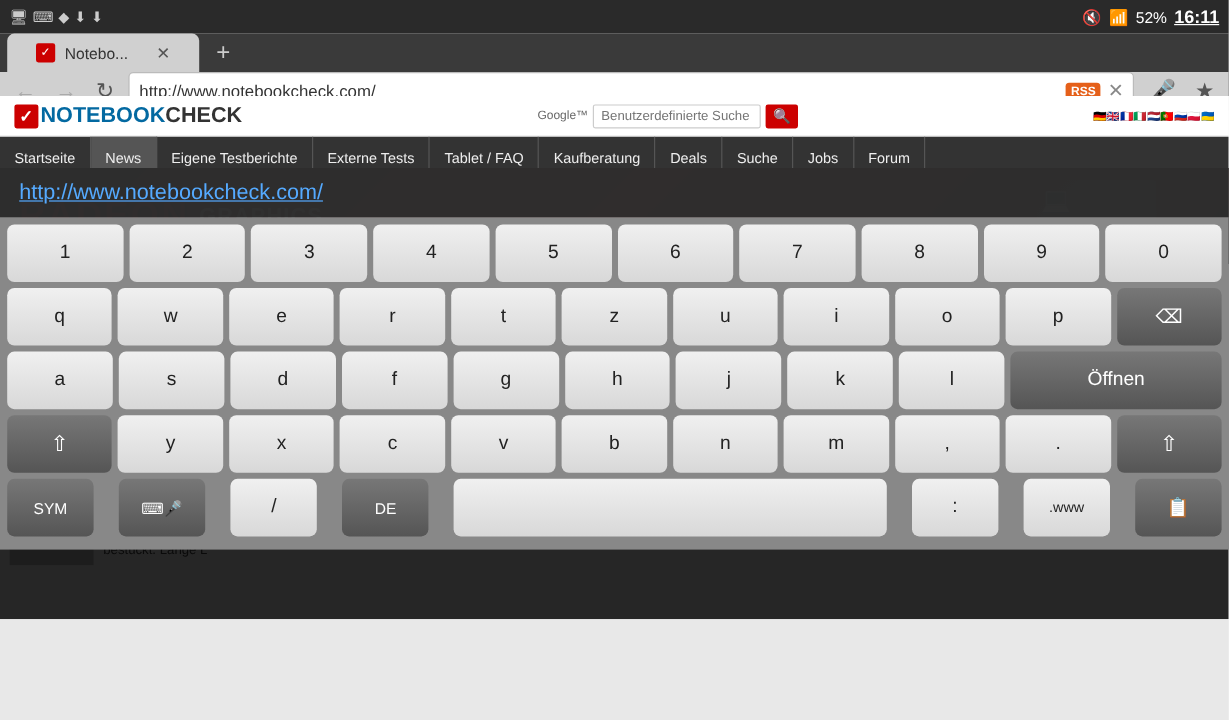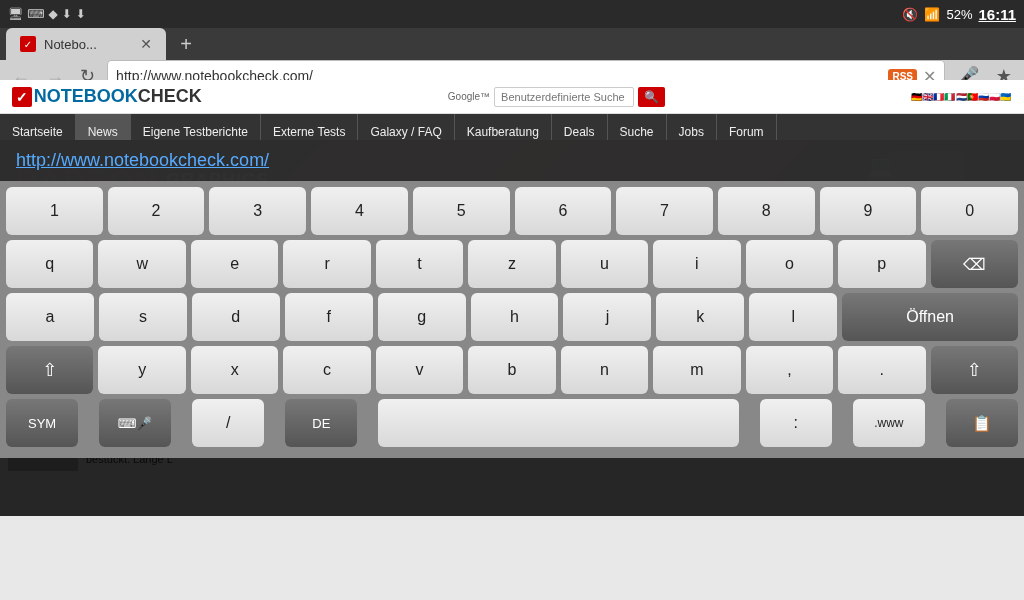--- a/index.html
+++ b/index.html
@@ -31,21 +31,21 @@
       align-items: flex-end;
       padding: 0 6px;
       gap: 4px;
     }
     .tab-active {
       background: #d0d0d0;
       border-radius: 6px 6px 0 0;
       height: 32px;
       display: flex;
       align-items: center;
-      padding: 0 14px;
+      padding: 0 24px;
       gap: 8px;
       min-width: 160px;
     }
     .tab-favicon { width: 16px; height: 16px; background: #c00; border-radius: 2px; display: flex; align-items: center; justify-content: center; }
     .tab-favicon::after { content: '✓'; color: white; font-size: 10px; }
     .tab-title { font-size: 13px; color: #333; flex: 1; }
     .tab-close { color: #555; font-size: 14px; cursor: pointer; }
     .tab-new { background: none; border: none; color: #ccc; font-size: 20px; cursor: pointer; width: 32px; height: 32px; display: flex; align-items: center; justify-content: center; }
 
     #nav-bar {
@@ -275,21 +275,21 @@
     <div class="lang-flags">
       <span style="font-size:9px;color:#888;">🇩🇪🇬🇧🇫🇷🇮🇹🇳🇱🇵🇹🇷🇺🇵🇱🇺🇦</span>
     </div>
   </div>
 
   <div id="site-nav">
     <div class="nav-item">Startseite</div>
     <div class="nav-item active">News</div>
     <div class="nav-item">Eigene Testberichte</div>
     <div class="nav-item">Externe Tests</div>
-    <div class="nav-item">Galaxy / FAQ</div>
+    <div class="nav-item">Tablet / FAQ</div>
     <div class="nav-item">Kaufberatung</div>
     <div class="nav-item">Deals</div>
     <div class="nav-item">Suche</div>
     <div class="nav-item">Jobs</div>
     <div class="nav-item">Forum</div>
   </div>
 
   <div id="hero">
     <div style="color:#c00;font-size:30px;font-weight:900;letter-spacing:2px;text-shadow:1px 1px 3px rgba(0,0,0,0.7);">RADEON</div>
     <div style="color:#fff;font-size:18px;font-weight:900;margin-left:8px;letter-spacing:1px;">GRAPHICS</div>

